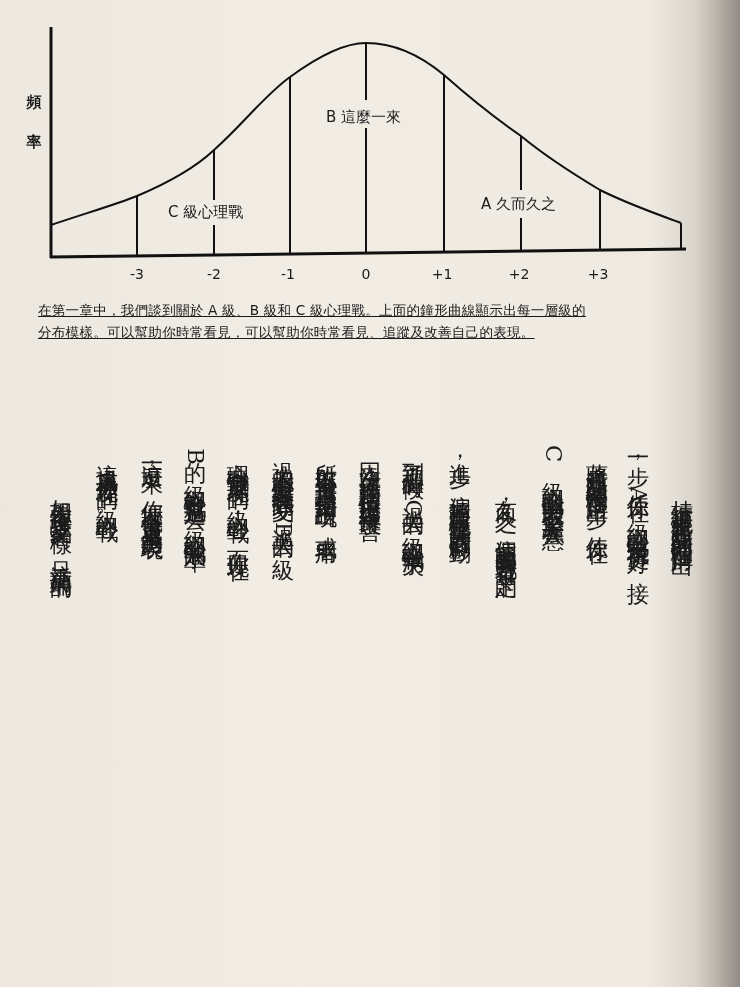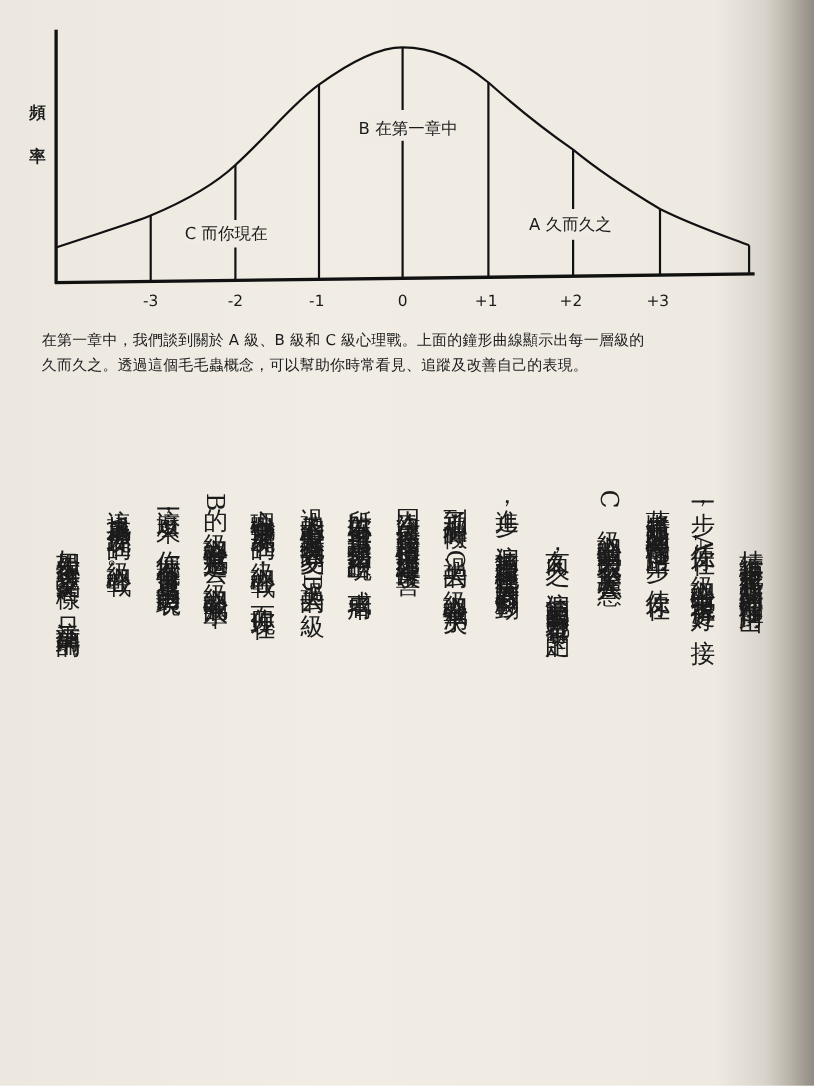--- a/index.html
+++ b/index.html
@@ -4,21 +4,21 @@
 <style>
   html,body{margin:0;padding:0;}
   body{width:740px;height:987px;overflow:hidden;position:relative;
     background:linear-gradient(90deg,#ece8e0 0%,#f1ede5 40%,#eeeae2 88%,#d9d4cb 94%,#b9b3aa 97%,#8f8a83 100%);
     font-family:"DejaVu Sans",sans-serif;color:#1b1b1b;}
   .page{position:absolute;left:0;top:0;width:740px;height:987px;}
   .ylabel{position:absolute;left:24px;width:20px;font-size:15px;font-weight:bold;text-align:center;}
   svg.chart{position:absolute;left:0;top:0;}
   .xtick{position:absolute;top:266px;font-size:14px;transform:translateX(-50%);}
   .zone{position:absolute;font-size:15px;background:#f0ece4;padding:0 2px;}
-  .caption{position:absolute;left:38px;top:299px;width:640px;font-size:13.6px;line-height:22px;letter-spacing:0.2px;}
+  .caption{position:absolute;left:38px;top:299px;width:640px;font-size:13.6px;line-height:22px;letter-spacing:0.2px;text-decoration:underline;}
   .vcol{position:absolute;writing-mode:vertical-rl;font-family:"DejaVu Serif",serif;font-size:22.5px;line-height:1;letter-spacing:3.2px;white-space:nowrap;}
 </style>
 </head>
 <body>
 
 <div class="page">
 
   <div class="ylabel" style="top:93px">頻</div>
   <div class="ylabel" style="top:133px">率</div>
 
@@ -36,35 +36,35 @@
     <line x1="290" y1="77" x2="290" y2="254" stroke="#111" stroke-width="2"></line>
     <line x1="366" y1="43" x2="366" y2="100" stroke="#111" stroke-width="2"></line>
     <line x1="366" y1="128" x2="366" y2="253" stroke="#111" stroke-width="2"></line>
     <line x1="444" y1="75" x2="444" y2="252" stroke="#111" stroke-width="2"></line>
     <line x1="521" y1="136" x2="521" y2="190" stroke="#111" stroke-width="2"></line>
     <line x1="521" y1="218" x2="521" y2="251" stroke="#111" stroke-width="2"></line>
     <line x1="600" y1="190" x2="600" y2="250" stroke="#111" stroke-width="2"></line>
     <line x1="681" y1="223" x2="681" y2="249" stroke="#111" stroke-width="2"></line>
   </svg>
 
-  <div class="zone" style="left:166px;top:203px">C 而你現在</div>
-  <div class="zone" style="left:324px;top:108px">B 在第一章中</div>
+  <div class="zone" style="left:166px;top:203px">C 級心理戰</div>
+  <div class="zone" style="left:324px;top:108px">B 這麼一來</div>
   <div class="zone" style="left:479px;top:195px">A 久而久之</div>
 
   <div class="xtick" style="left:137px">-3</div>
   <div class="xtick" style="left:214px">-2</div>
   <div class="xtick" style="left:288px">-1</div>
   <div class="xtick" style="left:366px">0</div>
   <div class="xtick" style="left:442px">+1</div>
   <div class="xtick" style="left:519px">+2</div>
   <div class="xtick" style="left:598px">+3</div>
 
   <div class="caption">
     <div>在第一章中，我們談到關於 A 級、B 級和 C 級心理戰。上面的鐘形曲線顯示出每一層級的</div>
-    <div>久而久之。透過這個毛毛蟲概念，可以幫助你時常看見、追蹤及改善自己的表現。</div>
+    <div>分布模樣。可以幫助你時常看見，可以幫助你時常看見、追蹤及改善自己的表現。</div>
   </div>
 
   <div class="vcol" style="left:671px;top:482px">持續進步就是將鐘形曲線的前端往前跨出</div>
   <div class="vcol" style="left:627px;top:445px">一步，使你在A級心理戰中表現得更好，接</div>
   <div class="vcol" style="left:586px;top:445px">著將鐘形曲線的後端往前跨出一步，使你在</div>
   <div class="vcol" style="left:542px;top:445px">C級心理戰中的表現不至於差強人意。</div>
   <div class="vcol" style="left:495px;top:482px">久而久之，這個範圍的兩邊都有了一定的</div>
   <div class="vcol" style="left:449px;top:445px">進步，這個鐘形曲線也會往圖表的右側移動。</div>
   <div class="vcol" style="left:402px;top:445px">到了那個時候，過去的C級心理戰消失了，</div>
   <div class="vcol" style="left:359px;top:445px">因決策欠佳導致的止損情況已經獲得改善，</div>

